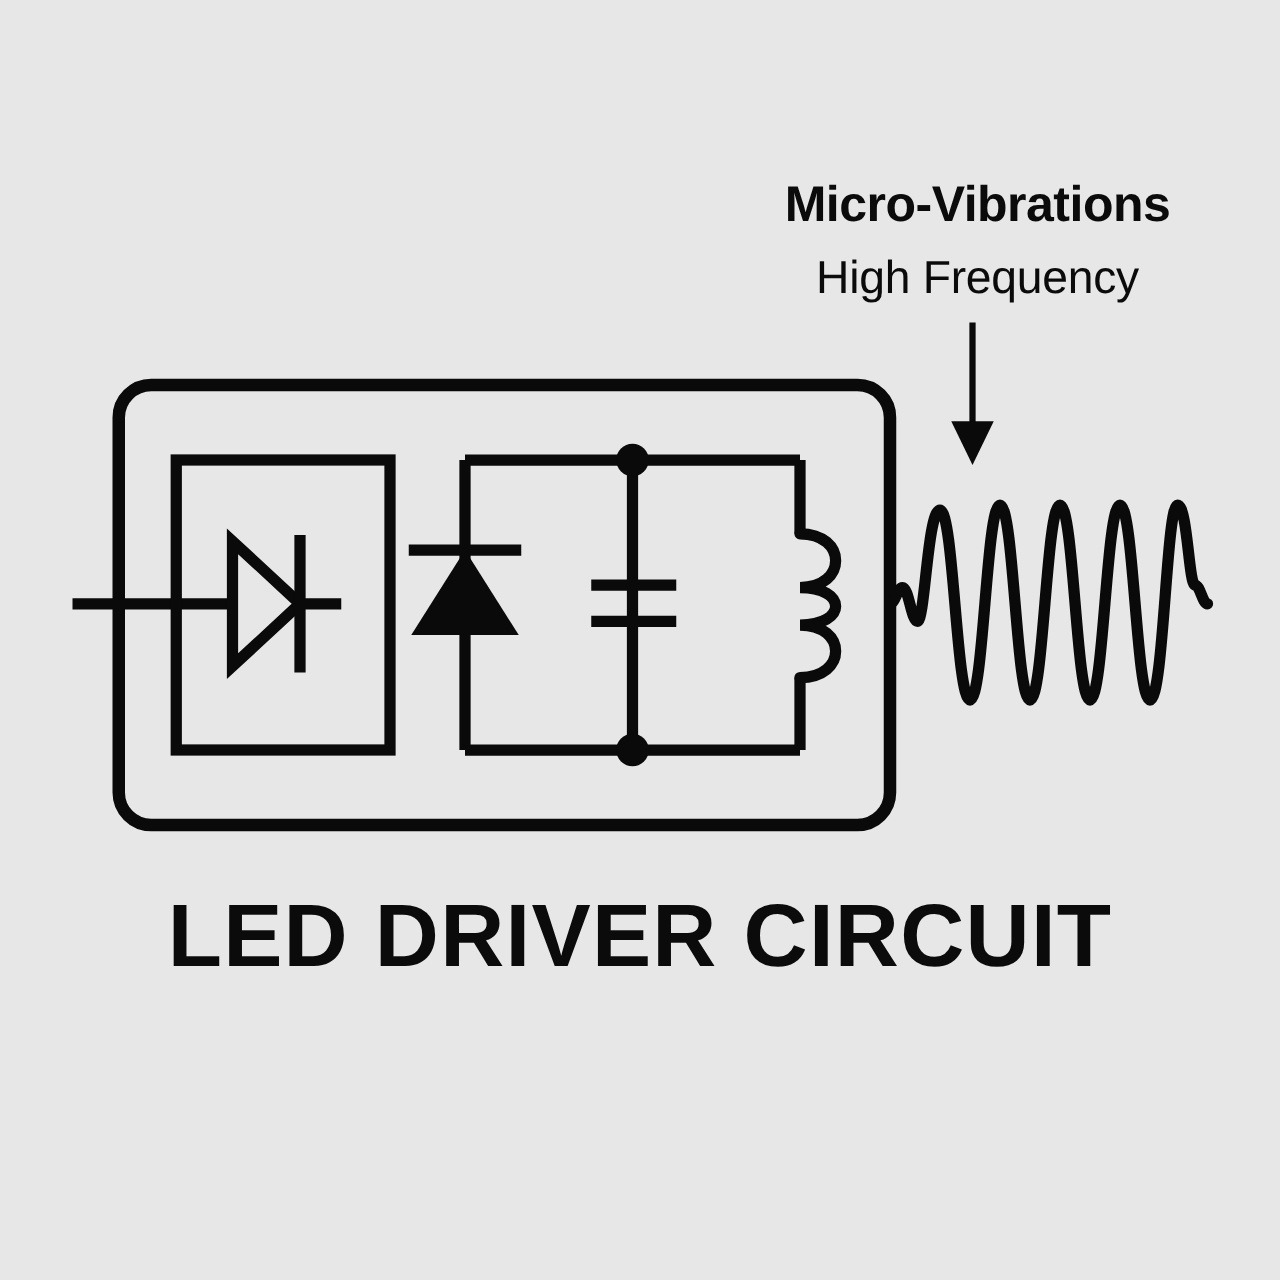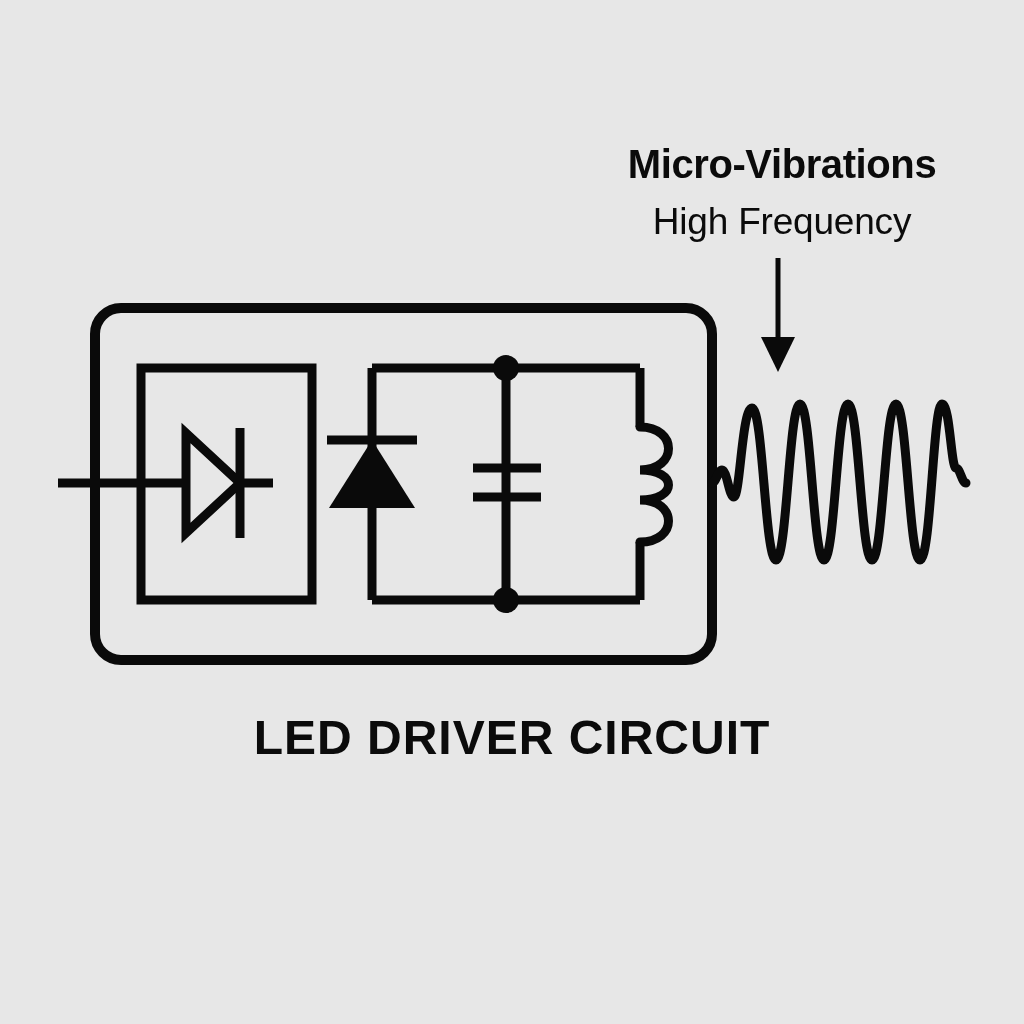--- a/index.html
+++ b/index.html
@@ -63,21 +63,21 @@
     text-align: center;
     padding-left: 540px;
     font-size: 37px;
     font-weight: 400;
     letter-spacing: -0.2px;
   }
   #circuit-title {
     left: 0; right: 0;
     top: 714px;
     text-align: center;
-    font-size: 48px;
+    font-size: 71px;
     font-weight: 700;
     letter-spacing: 1px;
   }
 </style>
 </head>
 <body>
 
 <div id="stage">
 
   <svg id="diagram" viewBox="0 0 1024 1024">

